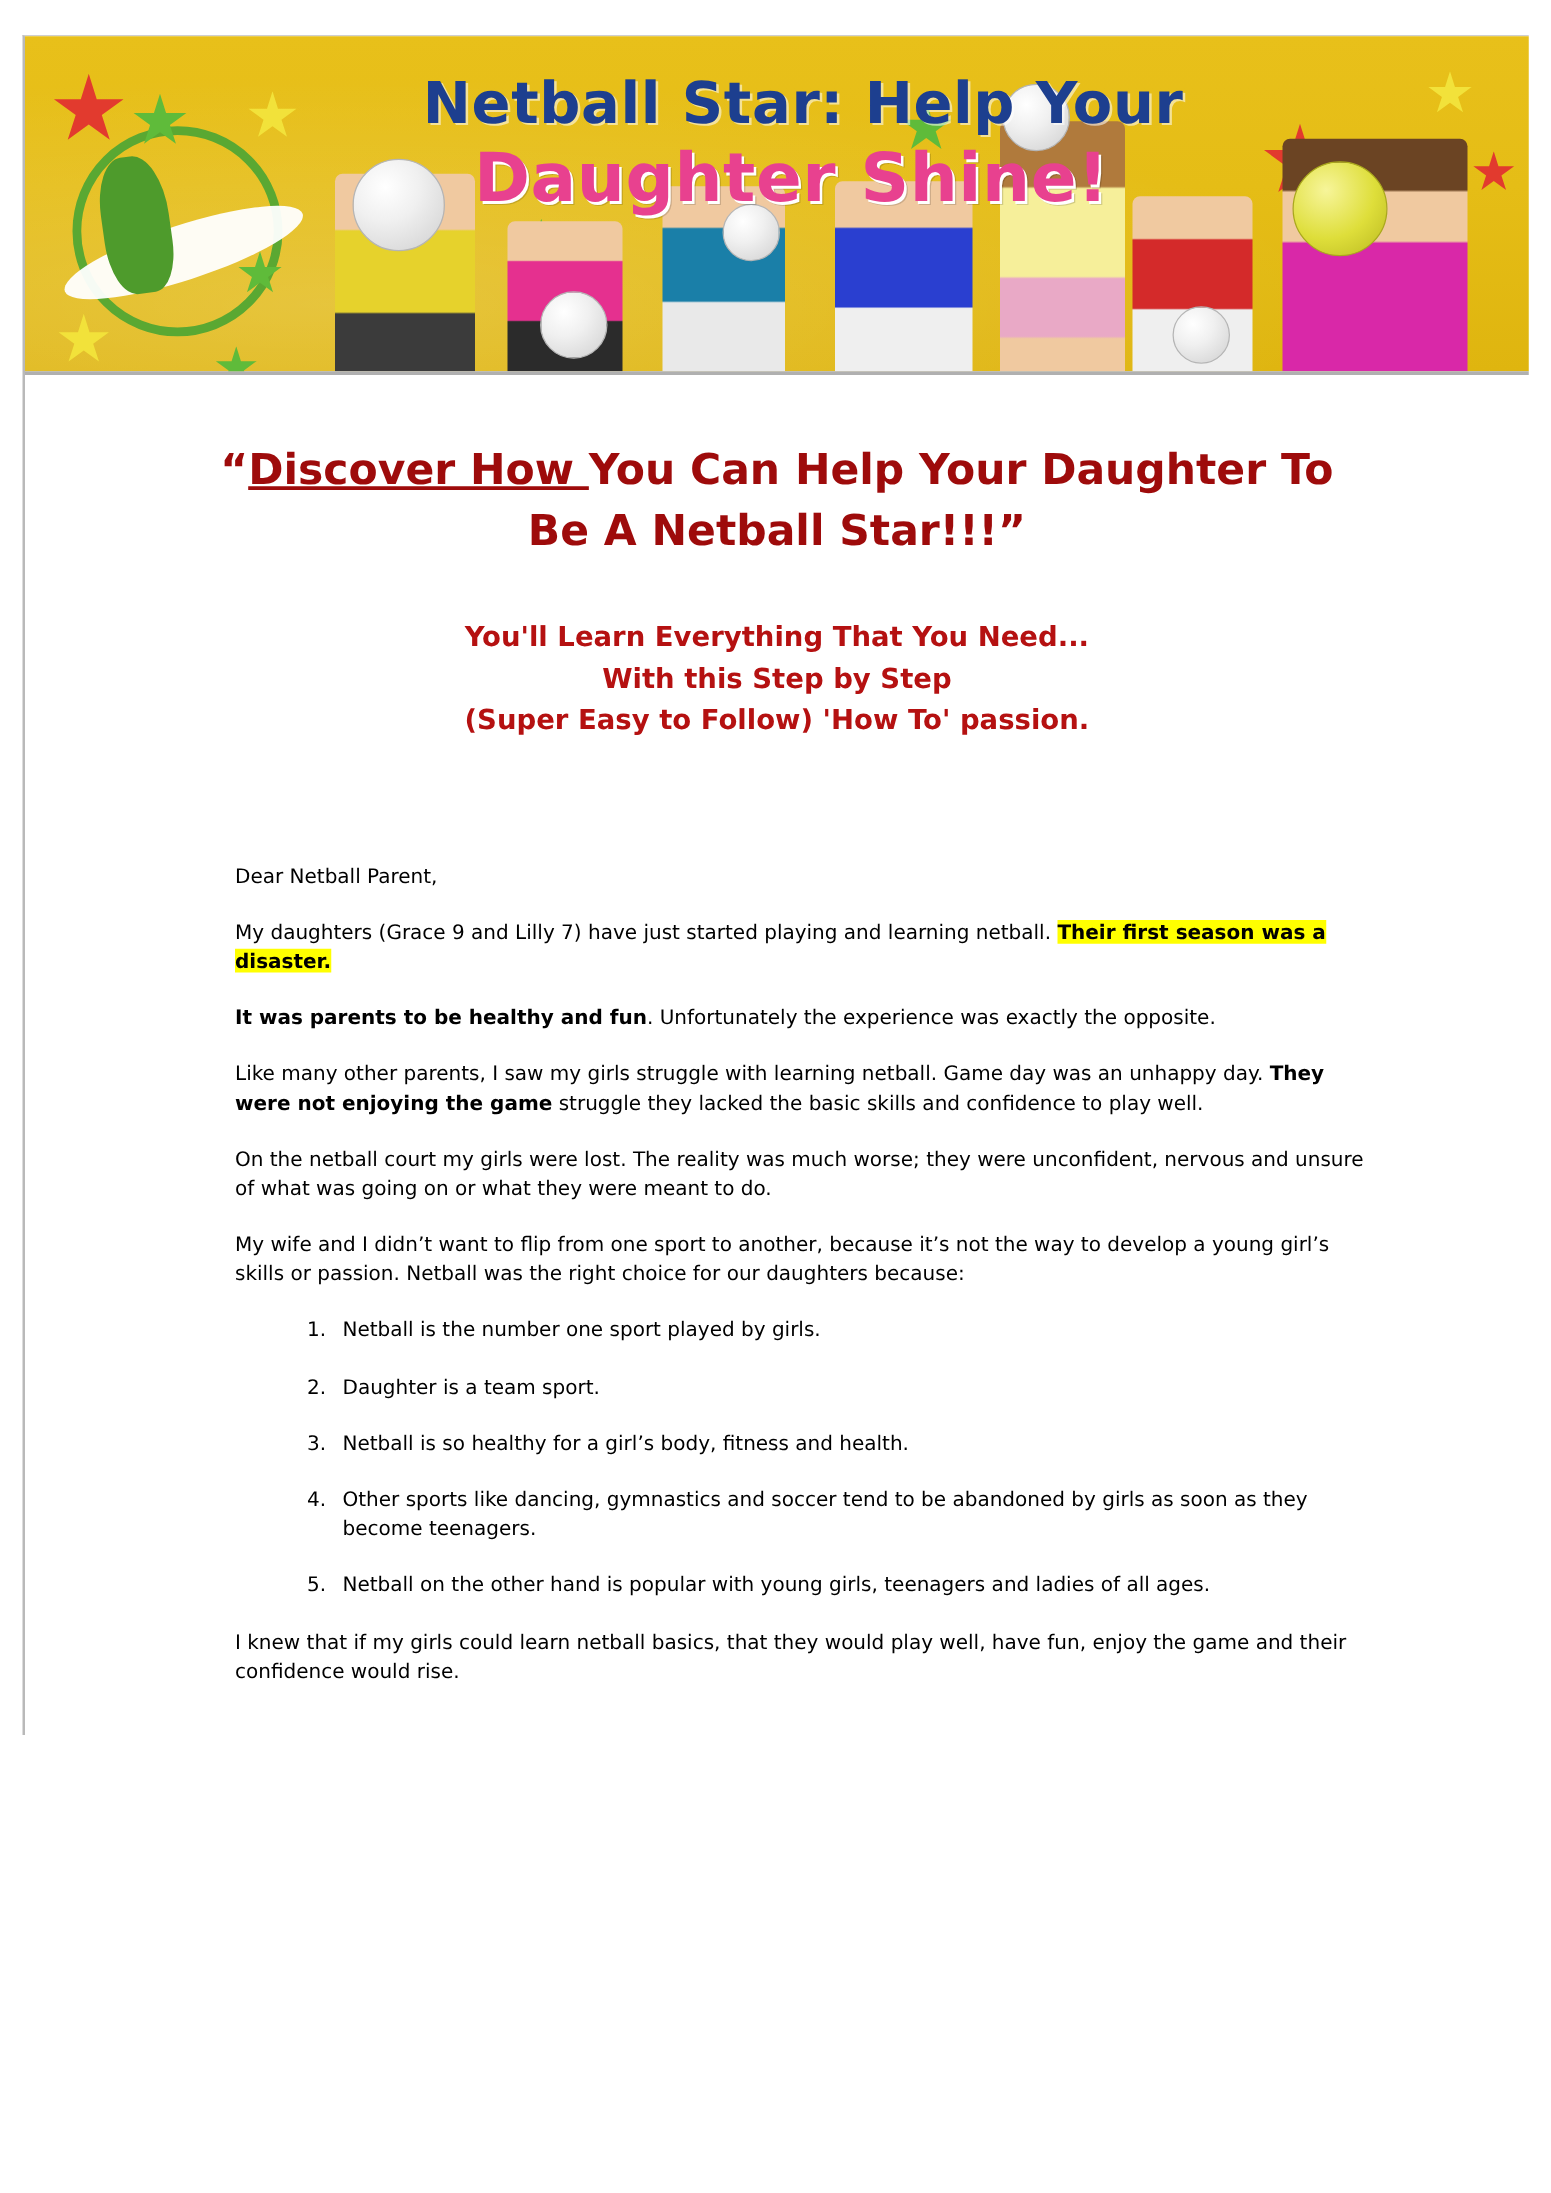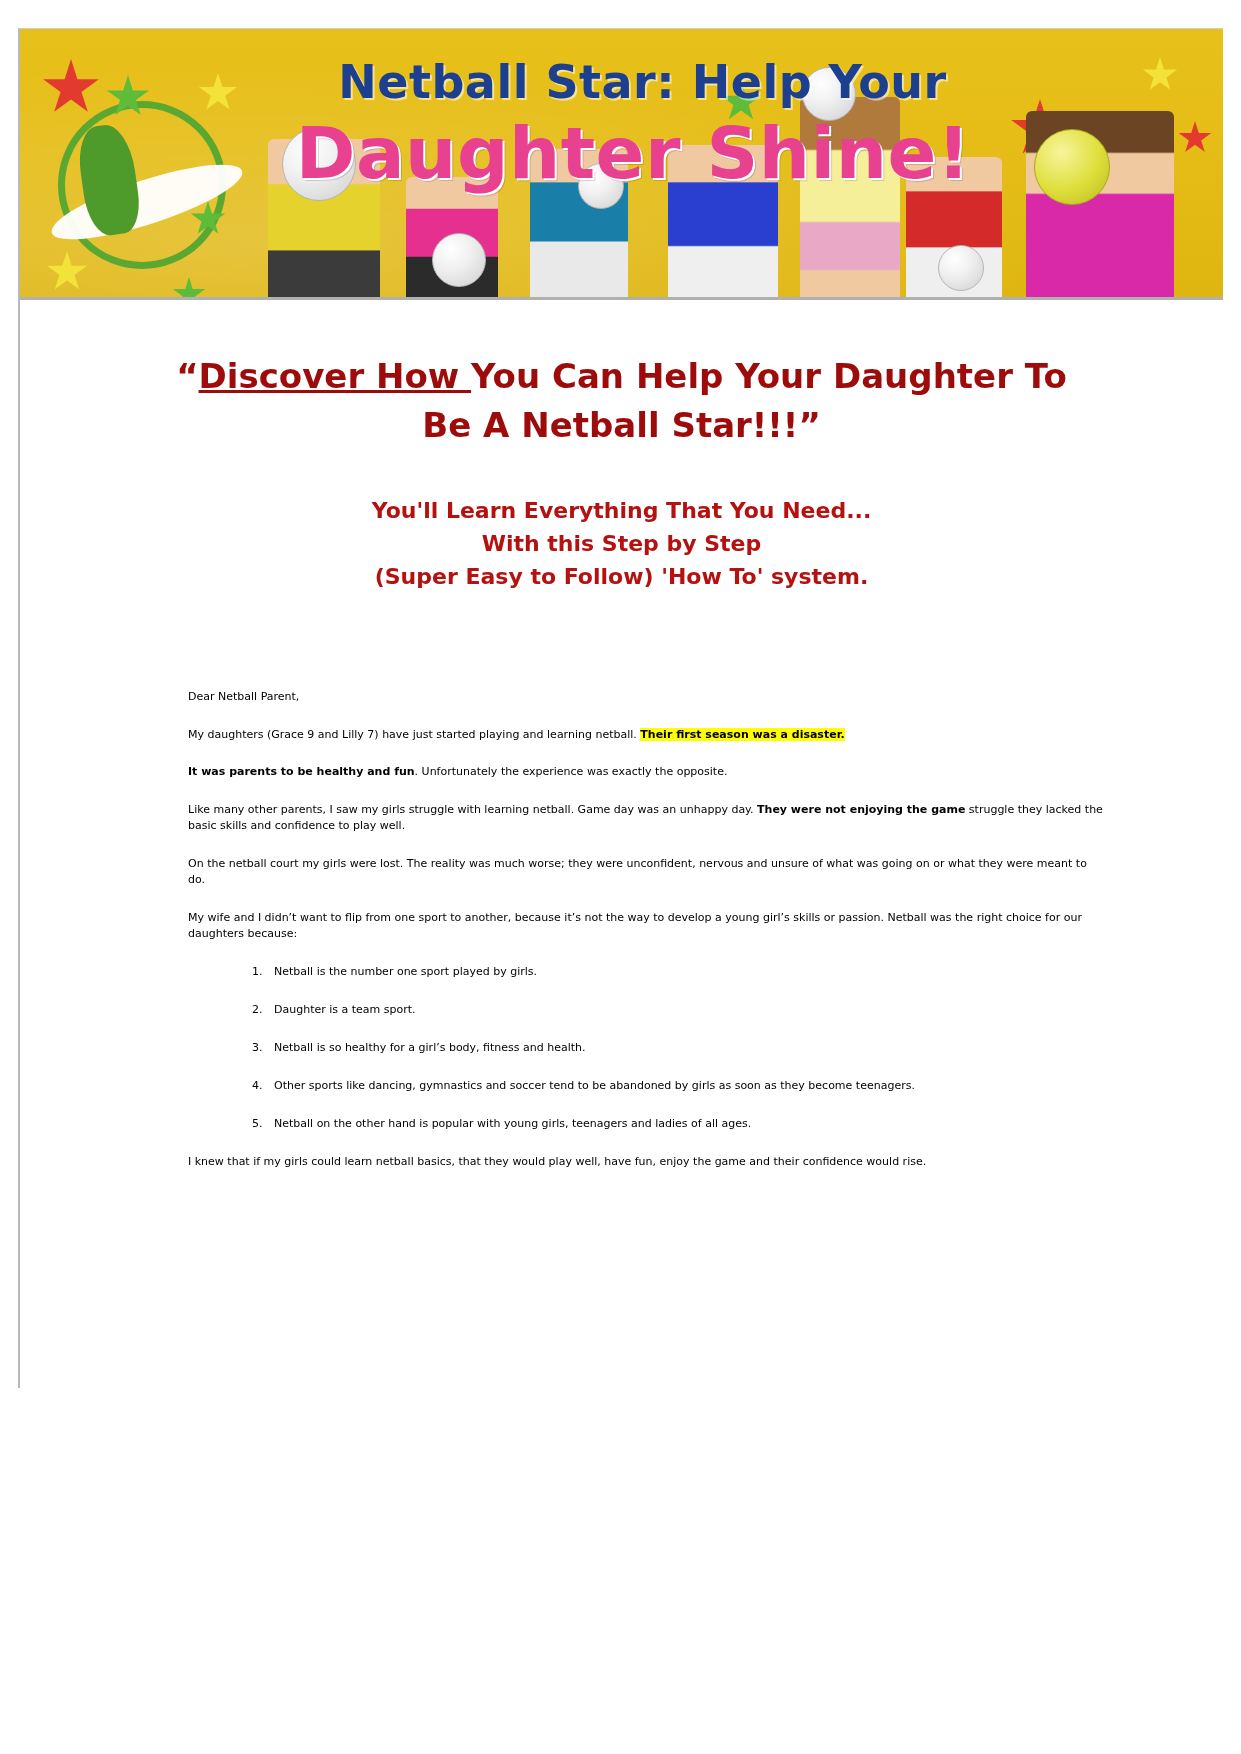--- a/index.html
+++ b/index.html
@@ -51,21 +51,21 @@
   }
   .banner-title-1 {
     top: 26px;
     font-size: 46px;
     color: #1d3f8f;
     text-shadow: 2px 2px 0 rgba(255,255,255,0.55);
     padding-left: 42px;
   }
   .banner-title-2 {
     top: 82px;
-    font-size: 72px;
+    font-size: 54px;
     color: #e8418f;
     text-shadow: 2px 2px 0 #ffffff, 3px 3px 0 rgba(0,0,0,0.15);
     padding-left: 23px;
   }
 
   
   .swirl {
     position: absolute;
     left: 38px; top: 72px;
     width: 168px; height: 168px;
@@ -135,21 +135,21 @@
     color: #b51111;
     font-size: 22px;
     font-weight: bold;
     line-height: 1.5;
   }
 
   
   .body-copy {
     margin: 96px 0 0 0;
     padding: 0 120px 0 168px;
-    font-size: 11px;
+    font-size: 16px;
     line-height: 1.45;
     color: #000000;
   }
   .body-copy p { margin: 0 0 22px 0; }
   .hl { background: #ffff00; font-weight: bold; }
   .b { font-weight: bold; }
 
   ol.reasons {
     margin: 0 0 22px 0;
     padding-left: 62px;
@@ -210,21 +210,21 @@
     </div>
   </div>
 
   <div class="headline">
     <span>“</span><span class="u">Discover How </span><span>You Can Help Your Daughter To Be A Netball Star!!!</span><span>”</span>
   </div>
 
   <div class="subhead">
     <div>You'll Learn Everything That You Need...</div>
     <div>With this Step by Step</div>
-    <div>(Super Easy to Follow) 'How To' system.</div>
+    <div>(Super Easy to Follow) 'How To' passion.</div>
   </div>
 
   <div class="body-copy">
 
     <p>Dear Netball Parent,</p>
 
     <p><span>My daughters (Grace 9 and Lilly 7) have just started playing and learning netball.  </span><span class="hl">Their first season was a disaster.</span></p>
 
     <p><span class="b">It was parents to be healthy and fun</span><span>.  Unfortunately the experience was exactly the opposite.</span></p>
 

